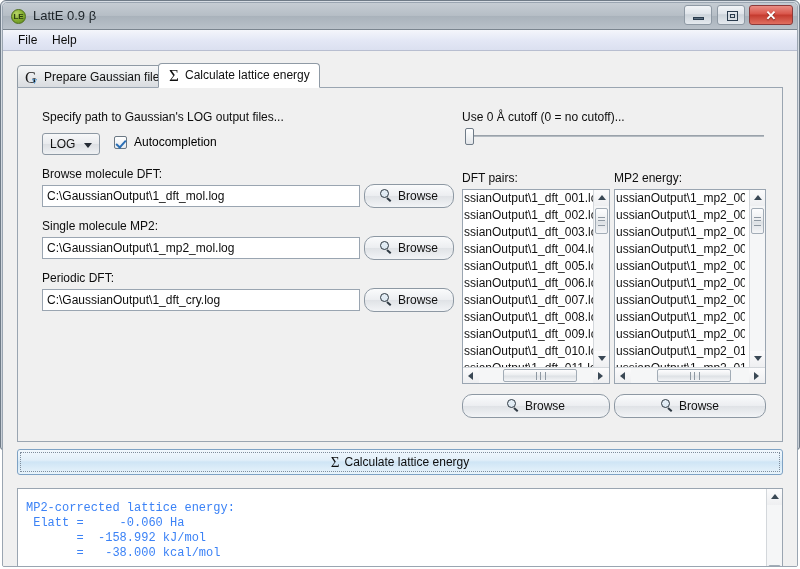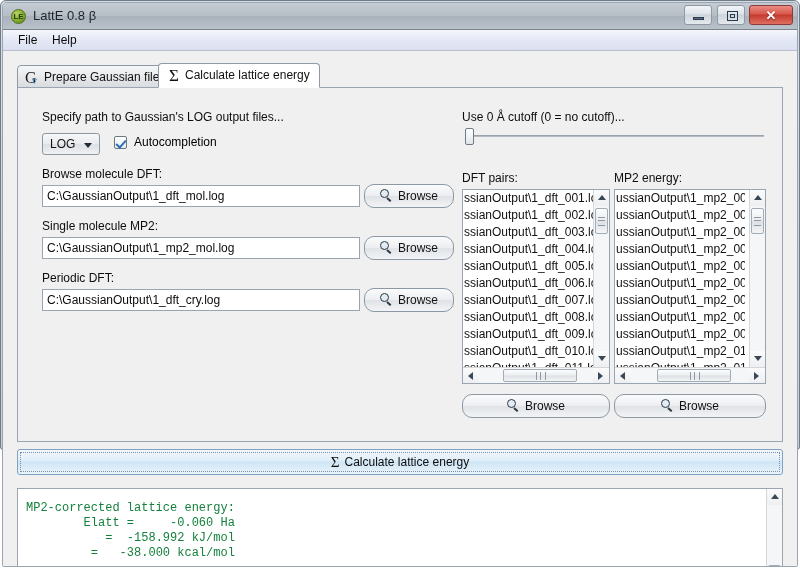--- a/index.html
+++ b/index.html
@@ -543,43 +543,42 @@
     border: 1px solid #9aa5b1;
     background: #ffffff;
     overflow: hidden;
   }
   .output-text {
     position: absolute;
     left: 8px; top: 12px;
     font-family: "Liberation Mono", monospace;
     font-size: 12px;
     line-height: 15px;
-    color: #15803d;
+    color: #3b82f6;
     white-space: pre;
-    text-align: right;
   }
   .out-vscroll {
     position: absolute;
     right: 0; top: 0;
     bottom: 0;
     width: 16px;
     background: #f5f6f7;
     border-left: 1px solid #d3d7db;
     box-sizing: border-box;
   }
 </style>
 </head>
 <body>
 
 <div class="window">
   <div class="window-inner">
 
     <div class="titlebar">
       <div class="title-icon">LE</div>
-      <div class="title-text">LattE 0.8 β</div>
+      <div class="title-text">LattE 0.9 β</div>
       <div class="win-buttons">
         <span class="win-btn">
           <span class="glyph-min"></span>
         </span>
         <span class="win-btn">
           <span class="glyph-max"></span>
         </span>
         <span class="win-btn close">
           <span class="glyph-close">✕</span>
         </span>

